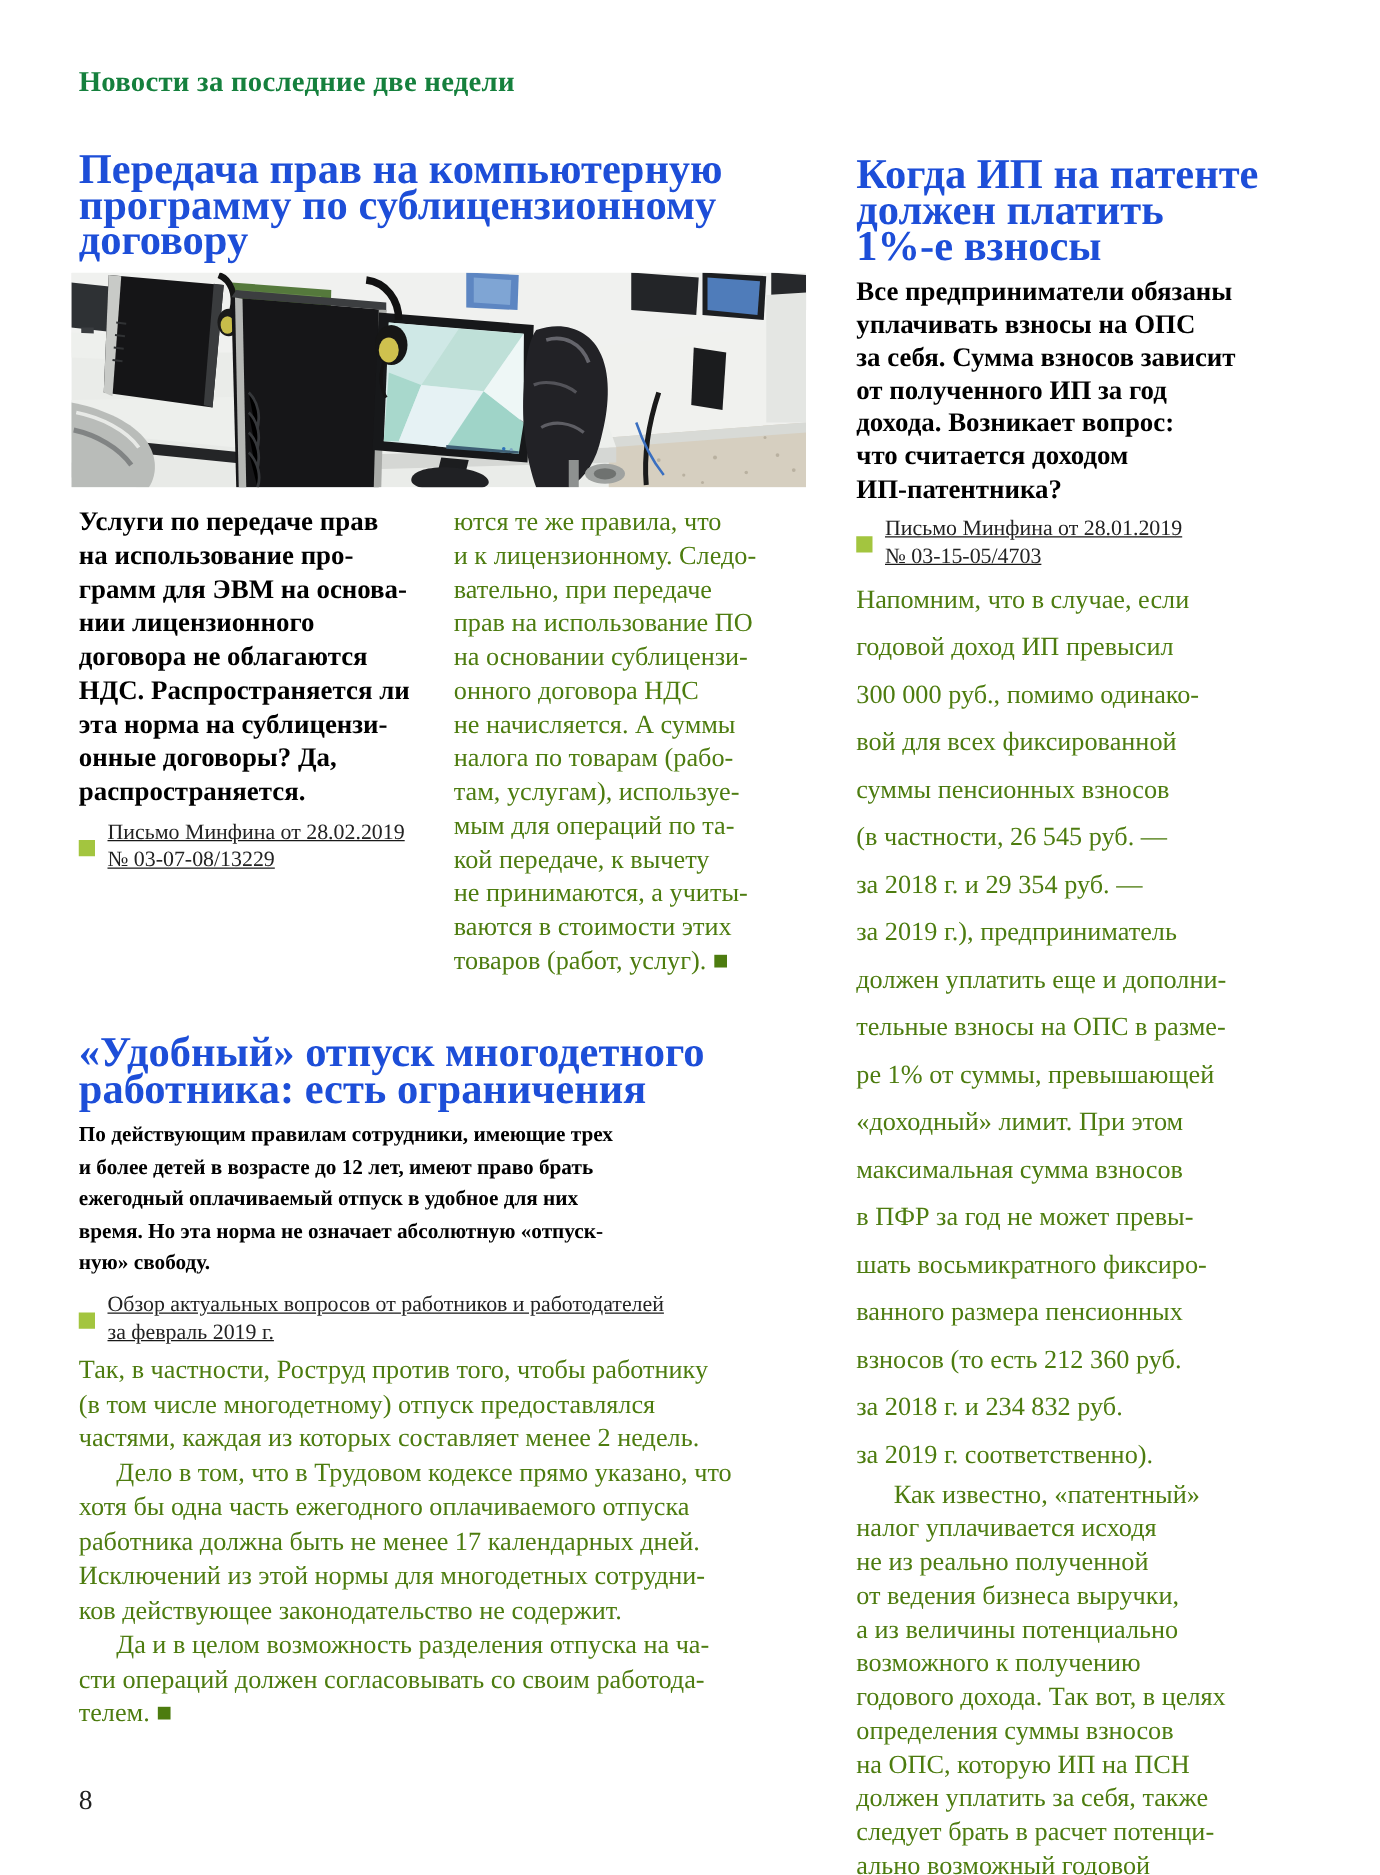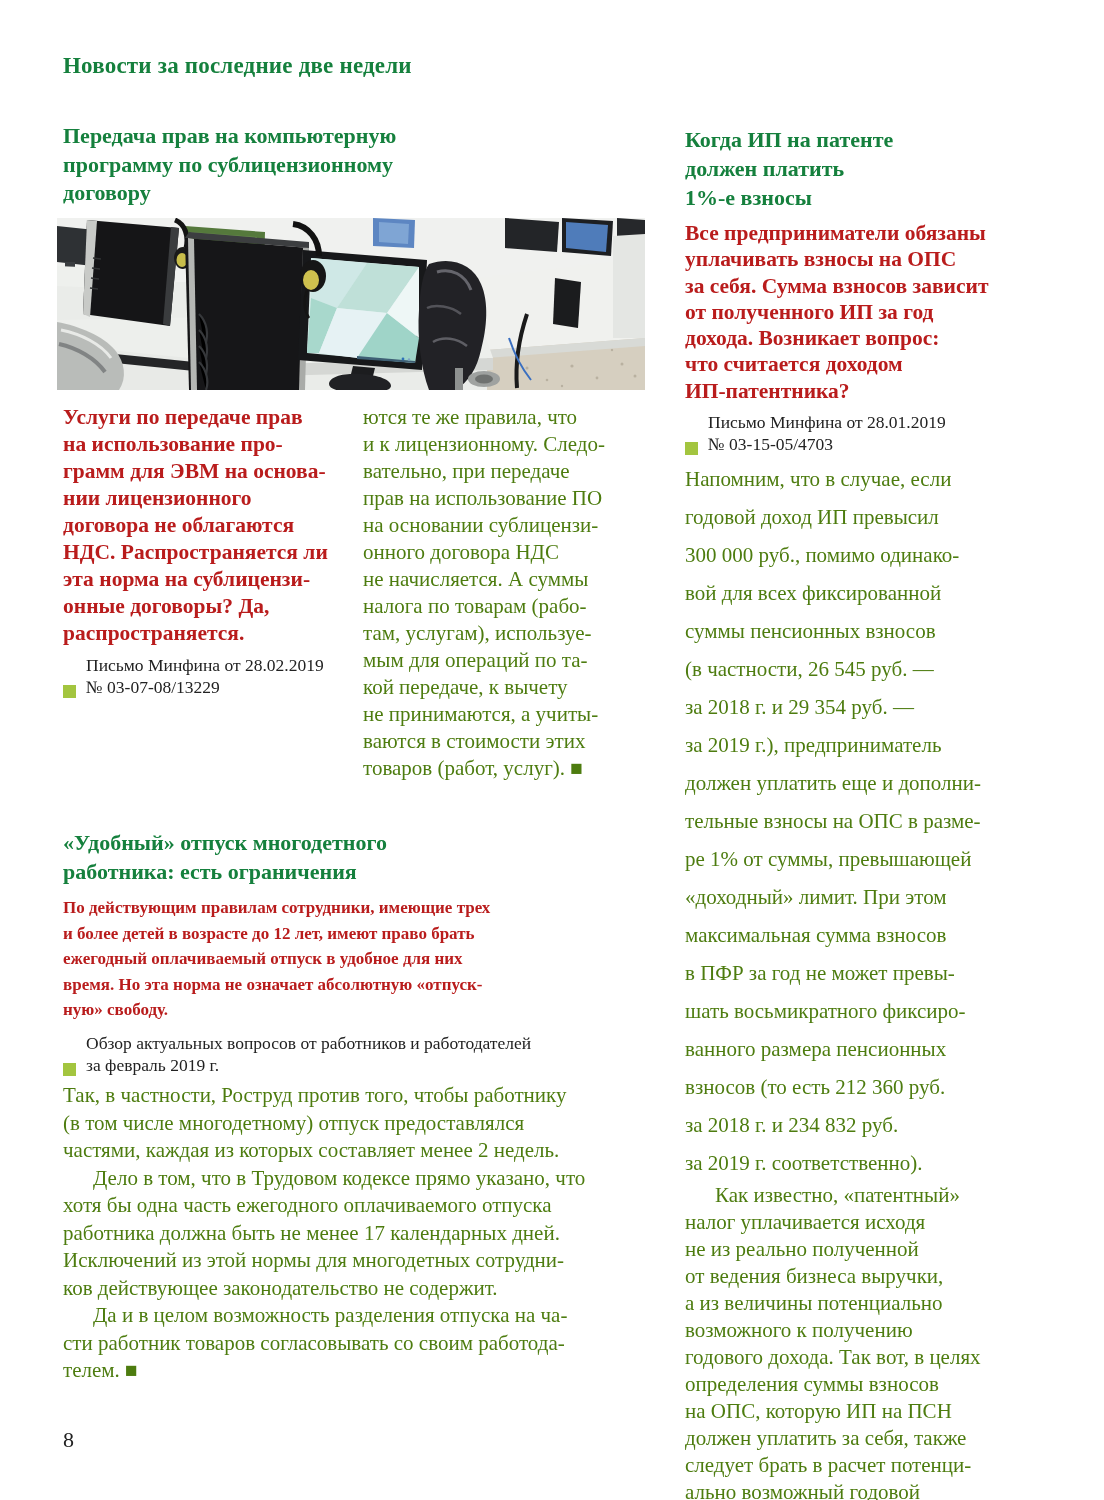--- a/index.html
+++ b/index.html
@@ -9,33 +9,33 @@
     background:#ffffff;
     font-family:"Liberation Serif","DejaVu Serif",serif;
     color:#1a1a1a;
     overflow:hidden;
   }
   .abs{position:absolute;}
   .section-header{
     font-size:23px;font-weight:700;color:#15803d;letter-spacing:0.2px;font-family:Liberation Serif, serif;
   }
   .article-title{
-    font-size:22px;font-weight:700;line-height:28.5px;color:#15803d;
+    font-size:34px;font-weight:700;line-height:28.5px;color:#1d4ed8;
     white-space:pre-line;
   }
   .lead{
-    font-weight:700;white-space:pre-line;color:#b91c1c;
+    font-weight:700;white-space:pre-line;color:#000000;
   }
   .lead-col{font-size:21.5px;line-height:27px;}
   .lead-wide{font-size:17px;line-height:25.5px;}
   .body-text{
     font-size:21px;white-space:pre-line;color:#4d7c0f;
   }
   .ref{
-    display:flex;align-items:flex-end;
+    display:flex;align-items:center;text-decoration:underline;
   }
   .ref .sq{
     width:13px;height:13px;background:#a3c53f;flex:0 0 13px;margin-top:4px;margin-right:10px;
   }
   .ref .ref-text{
     font-size:17.5px;line-height:21.5px;white-space:pre-line;color:#222;
   }
   .indent{text-indent:30px;}
   .page-number{font-size:22px;color:#222;}
   .photo-frame{overflow:hidden;}
@@ -213,21 +213,21 @@
   <div class="abs" style="left:63px;top:1082px;width:600px;">
     <div class="body-text" style="line-height:27.5px;">Так, в частности, Роструд против того, чтобы работнику
 (в том числе многодетному) отпуск предоставлялся
 частями, каждая из которых составляет менее 2 недель.</div>
     <div class="body-text indent" style="line-height:27.5px;">Дело в том, что в Трудовом кодексе прямо указано, что
 хотя бы одна часть ежегодного оплачиваемого отпуска
 работника должна быть не менее 17 календарных дней.
 Исключений из этой нормы для многодетных сотрудни-
 ков действующее законодательство не содержит.</div>
     <div class="body-text indent" style="line-height:27.5px;">Да и в целом возможность разделения отпуска на ча-
-сти работник товаров согласовывать со своим работода-
+сти операций должен согласовывать со своим работода-
 телем. ■</div>
   </div>
 
   <div class="abs article-title" style="left:685px;top:125px;width:360px;line-height:29px;">Когда ИП на патенте
 должен платить
 1%-е взносы</div>
 
   <div class="abs lead lead-col" style="left:685px;top:220px;width:360px;line-height:26.3px;">Все предприниматели обязаны
 уплачивать взносы на ОПС
 за себя. Сумма взносов зависит

